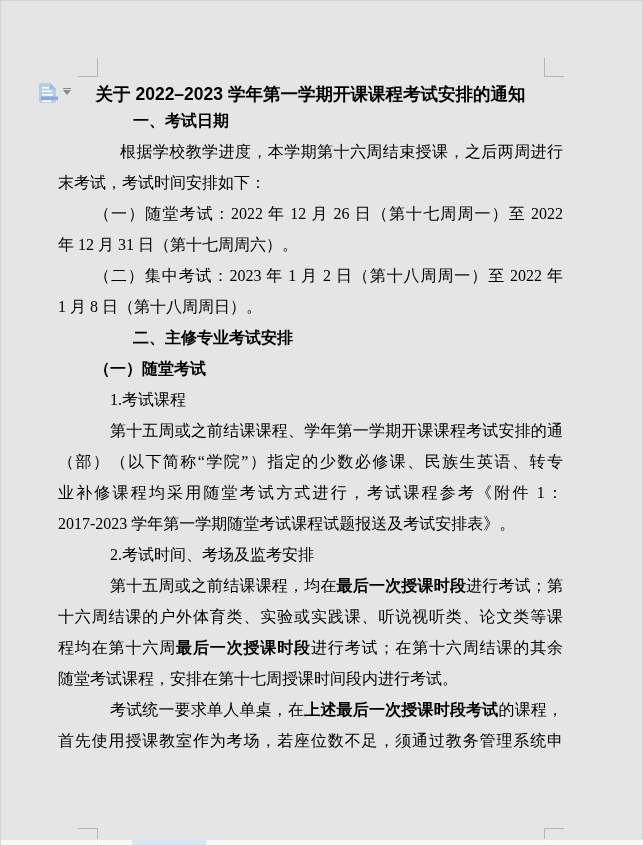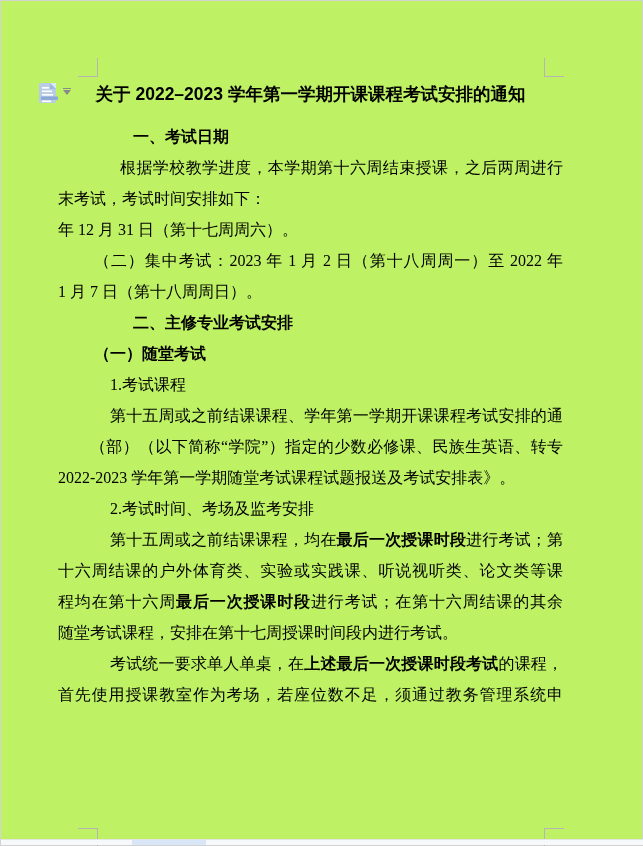--- a/index.html
+++ b/index.html
@@ -2,21 +2,21 @@
 <html><head>
 <meta charset="utf-8">
 <style>
   html,body{margin:0;padding:0;}
   body{
     width:643px;height:846px;position:relative;overflow:hidden;
     background:#ffffff;
     font-family:"Liberation Serif","DejaVu Serif",serif;
     color:#000;
   }
-  .screen{position:absolute;left:0;top:0;width:641px;height:844px;border:1px solid #d3d3d3;background:#bef264;}
+  .screen{position:absolute;left:0;top:0;width:641px;height:844px;border:1px solid #d3d3d3;background:#e5e5e5;}
   
   .crop{position:absolute;width:19px;height:18px;}
   .crop.tl{left:77px;top:57px;border-right:1px solid #b5b5b5;border-bottom:1px solid #b5b5b5;}
   .crop.tr{left:543px;top:57px;border-left:1px solid #b5b5b5;border-bottom:1px solid #b5b5b5;}
   .crop.bl{left:77px;top:827px;border-right:1px solid #b5b5b5;border-top:1px solid #b5b5b5;}
   .crop.br{left:543px;top:827px;border-left:1px solid #b5b5b5;border-top:1px solid #b5b5b5;}
   
   .paste-btn{position:absolute;left:37px;top:80px;width:36px;height:24px;cursor:pointer;}
   .paste-btn svg{position:absolute;left:0;top:0;}
   .paste-dd{
@@ -25,21 +25,21 @@
     border-top:5px solid #8a8a8a;
   }
   .paste-dd::before{content:"";position:absolute;left:-4px;top:-7px;width:8px;height:1px;background:#8a8a8a;}
   
   .doc-title{
     position:absolute;left:57px;top:78px;width:505px;height:31px;
     margin:0;line-height:31px;text-align:center;
     font-family:"Liberation Sans","DejaVu Sans",sans-serif;
     font-size:17.5px;font-weight:bold;white-space:nowrap;
   }
-  .content{position:absolute;left:57px;top:120px;width:505px;}
+  .content{position:absolute;left:57px;top:104px;width:505px;}
   .line{height:31px;line-height:31px;font-size:16px;white-space:nowrap;}
   .line.justify{white-space:normal;text-align:justify;text-align-last:justify;overflow:hidden;}
   .line.heading{font-family:"Liberation Sans","DejaVu Sans",sans-serif;font-weight:bold;}
   .line .b{font-weight:bold;}
   
   .footer{
     position:absolute;left:57px;top:827px;width:505px;
     text-align:center;font-size:13px;color:#7f7f7f;white-space:nowrap;
   }
   
@@ -69,29 +69,31 @@
     </svg>
     <span class="paste-dd"></span>
   </div>
 
   <h1 class="doc-title">关于 2022–2023 学年第一学期开课课程考试安排的通知</h1>
 
   <div id="doc-lines" class="content">
       <div class="line heading" style="text-indent: 75px;"><span>一、考试日期</span></div>
       <div class="line body justify" style="text-indent: 62px;"><span>根据学校教学进度，本学期第十六周结束授课，之后两周进行期</span></div>
       <div class="line body" style="text-indent: 0px;"><span>末考试，考试时间安排如下：</span></div>
+      <div class="line body justify" style="text-indent: 36px;"><span>（一）随堂考试：2022 年 12 月 26 日（第十七周周一）至 2022</span></div>
       <div class="line body" style="text-indent: 0px;"><span>年 12 月 31 日（第十七周周六）。</span></div>
       <div class="line body justify" style="text-indent: 36px;"><span>（二）集中考试：2023 年 1 月 2 日（第十八周周一）至 2022 年</span></div>
-      <div class="line body" style="text-indent: 0px;"><span>1 月 7 日（第十八周周日）。</span></div>
+      <div class="line body" style="text-indent: 0px;"><span>1 月 8 日（第十八周周日）。</span></div>
       <div class="line heading" style="text-indent: 75px;"><span>二、主修专业考试安排</span></div>
       <div class="line heading" style="text-indent: 36px;"><span>（一）随堂考试</span></div>
       <div class="line body" style="text-indent: 52px;"><span>1.考试课程</span></div>
       <div class="line body justify" style="text-indent: 52px;"><span>第十五周或之前结课课程、学年第一学期开课课程考试安排的通知</span></div>
-      <div class="line body justify" style="text-indent: 0px; margin-left: 32px;"><span>（部）（以下简称“学院”）指定的少数必修课、民族生英语、转专</span></div>
-      <div class="line body" style="text-indent: 0px;"><span>2022-2023 学年第一学期随堂考试课程试题报送及考试安排表》。</span></div>
+      <div class="line body justify" style="text-indent: 0px;"><span>（部）（以下简称“学院”）指定的少数必修课、民族生英语、转专</span></div>
+      <div class="line body justify" style="text-indent: 0px;"><span>业补修课程均采用随堂考试方式进行，考试课程参考《附件 1：</span></div>
+      <div class="line body" style="text-indent: 0px;"><span>2017-2023 学年第一学期随堂考试课程试题报送及考试安排表》。</span></div>
       <div class="line body" style="text-indent: 52px;"><span>2.考试时间、考场及监考安排</span></div>
       <div class="line body justify" style="text-indent: 52px;"><span>第十五周或之前结课课程，均在</span><span class="b">最后一次授课时段</span><span>进行考试；第</span></div>
       <div class="line body justify" style="text-indent: 0px;"><span>十六周结课的户外体育类、实验或实践课、听说视听类、论文类等课</span></div>
       <div class="line body justify" style="text-indent: 0px;"><span>程均在第十六周</span><span class="b">最后一次授课时段</span><span>进行考试；在第十六周结课的其余</span></div>
       <div class="line body" style="text-indent: 0px;"><span>随堂考试课程，安排在第十七周授课时间段内进行考试。</span></div>
       <div class="line body justify" style="text-indent: 52px;"><span>考试统一要求单人单桌，在</span><span class="b">上述最后一次授课时段考试</span><span>的课程，</span></div>
       <div class="line body justify" style="text-indent: 0px;"><span>首先使用授课教室作为考场，若座位数不足，须通过教务管理系统申</span></div>
     </div>
 
 

